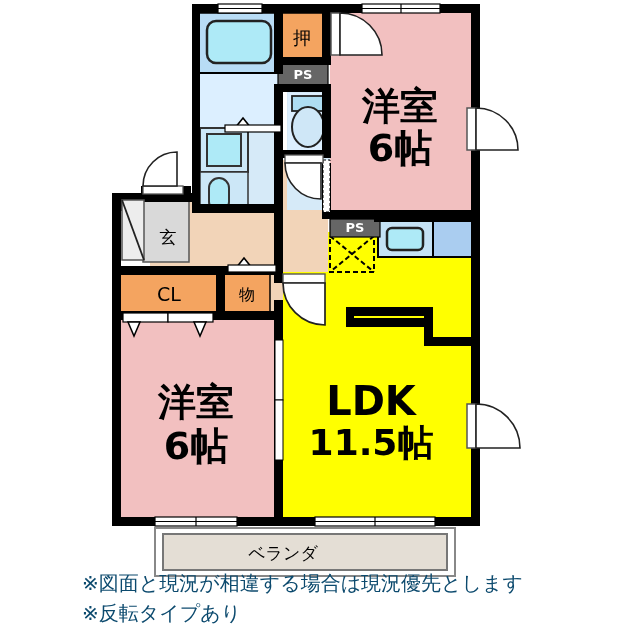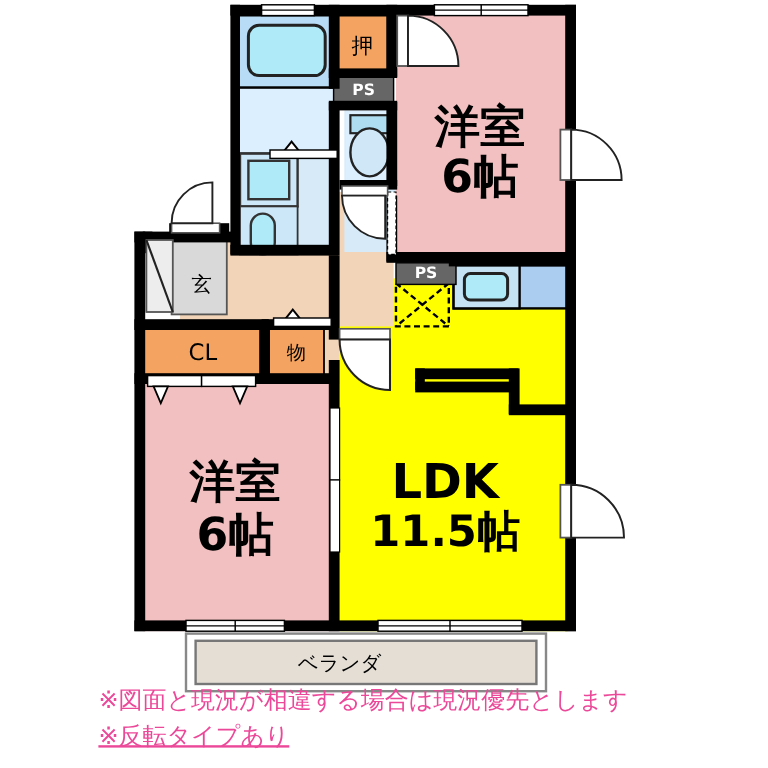--- a/index.html
+++ b/index.html
@@ -18,27 +18,27 @@
     position: absolute;
     left: 0;
     top: 0;
     width: 640px;
     height: 640px;
   }
   .footer {
     position: absolute;
     left: 82px;
     font-size: 20px;
-    color: #ec4899;
+    color: #0c4a6e;
     font-family: "DejaVu Sans", "Liberation Sans", sans-serif;
     white-space: nowrap;
     letter-spacing: 0px;
   }
   #footer-line-1 { top: 570px; }
-  #footer-line-2 { top: 600px; text-decoration: underline; }
+  #footer-line-2 { top: 600px; }
 </style>
 </head>
 <body>
 
 <svg id="plan" viewBox="0 0 640 640" xmlns="http://www.w3.org/2000/svg">
 
   <g>
     <rect x="155" y="528" width="300" height="48" fill="#ffffff" stroke="#888888" stroke-width="2"></rect>
     <rect x="163" y="534" width="284" height="36" fill="#e4ded5" stroke="#777777" stroke-width="2"></rect>
     <text x="283" y="554" font-size="17" fill="#000000" text-anchor="middle" dominant-baseline="middle" font-family="DejaVu Sans, Liberation Sans, sans-serif">ベランダ</text>

